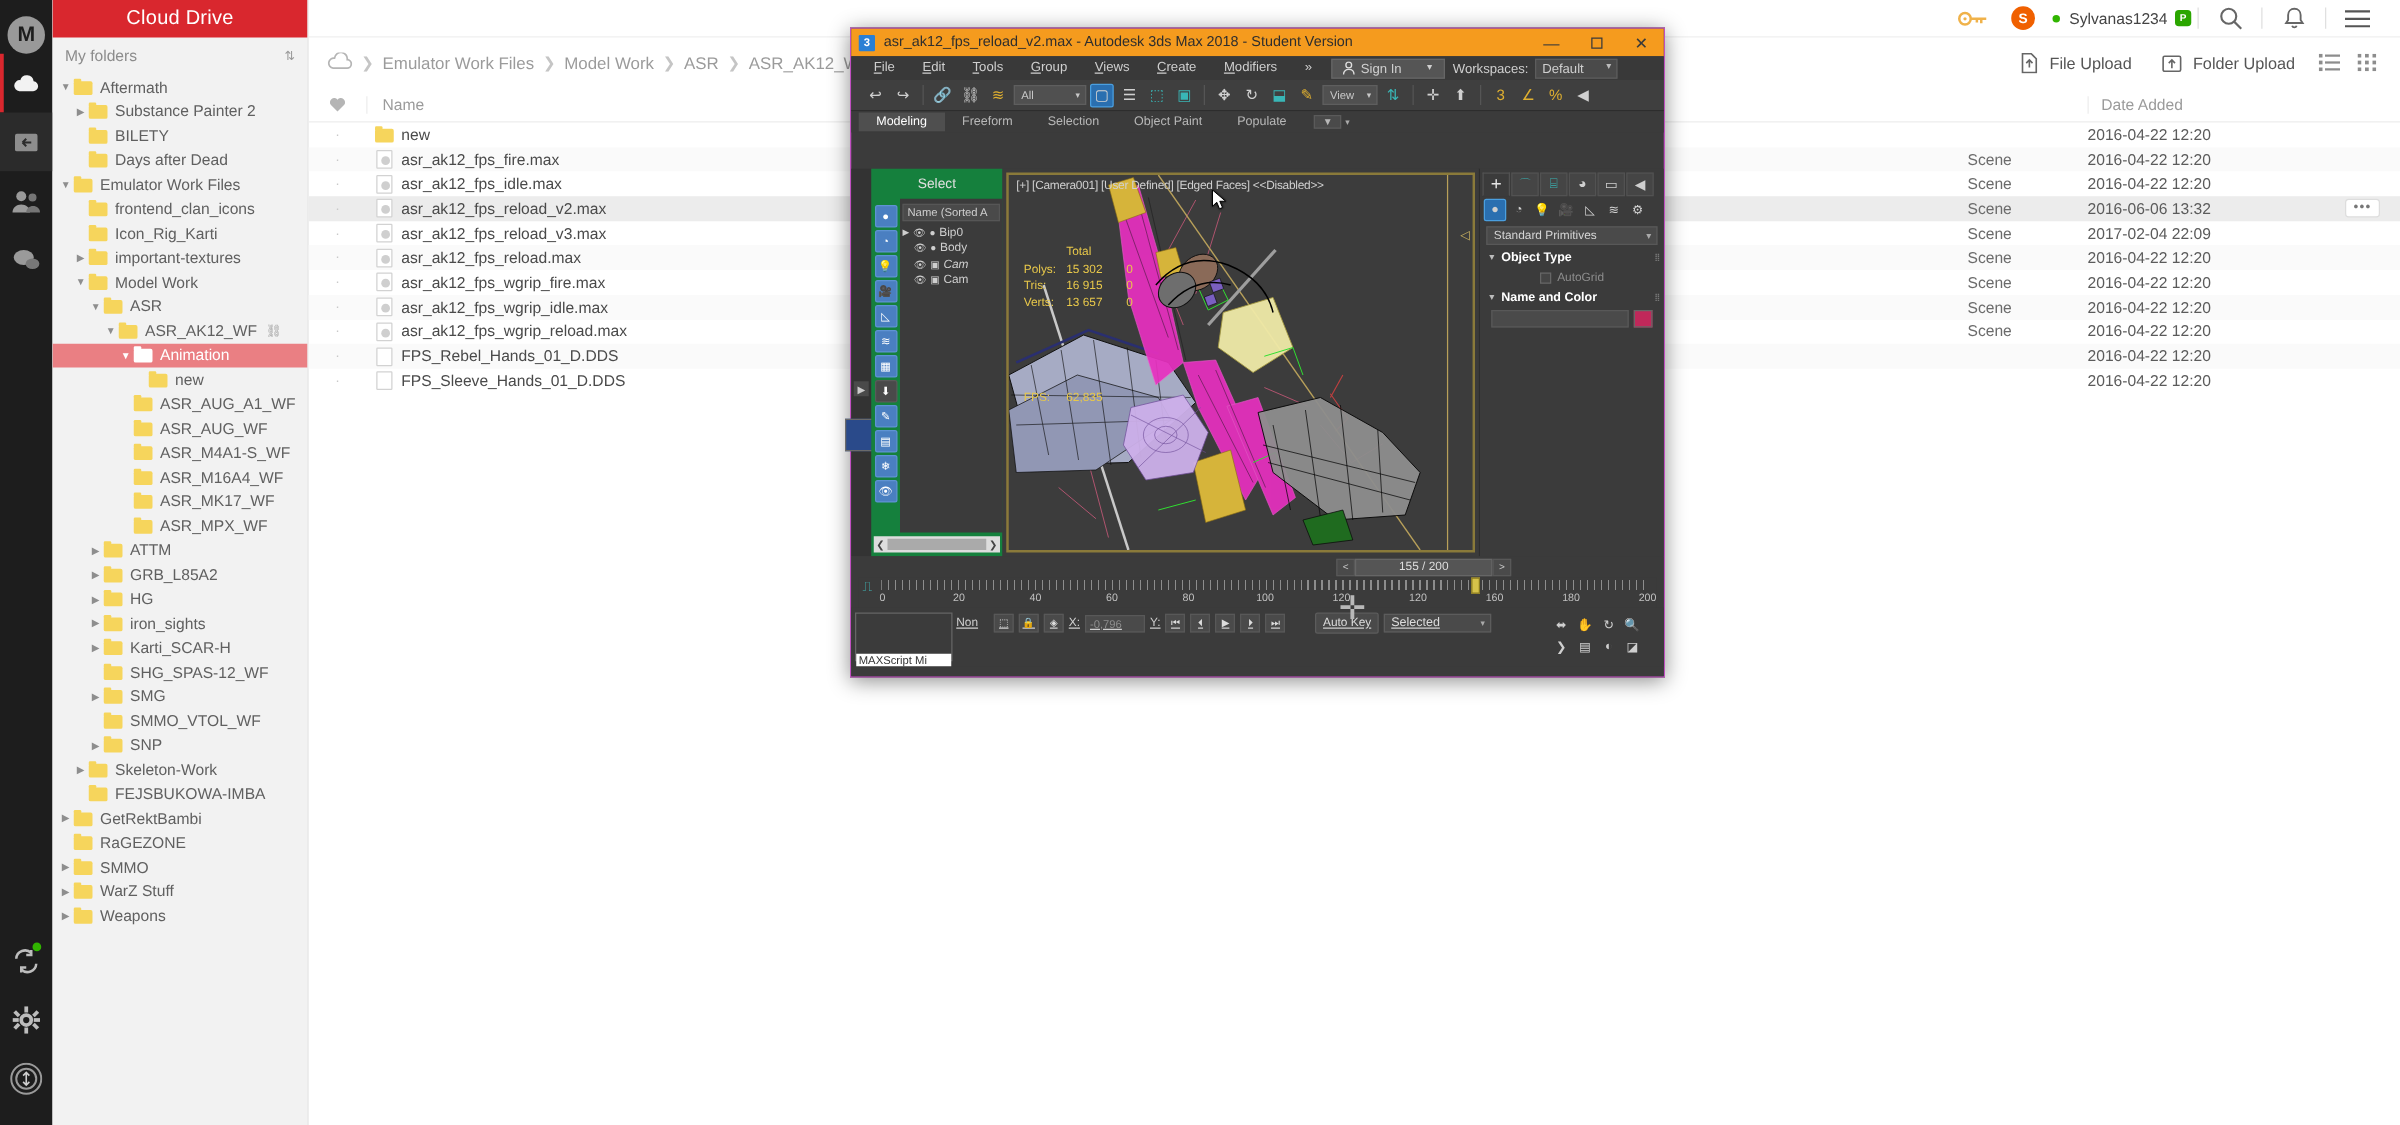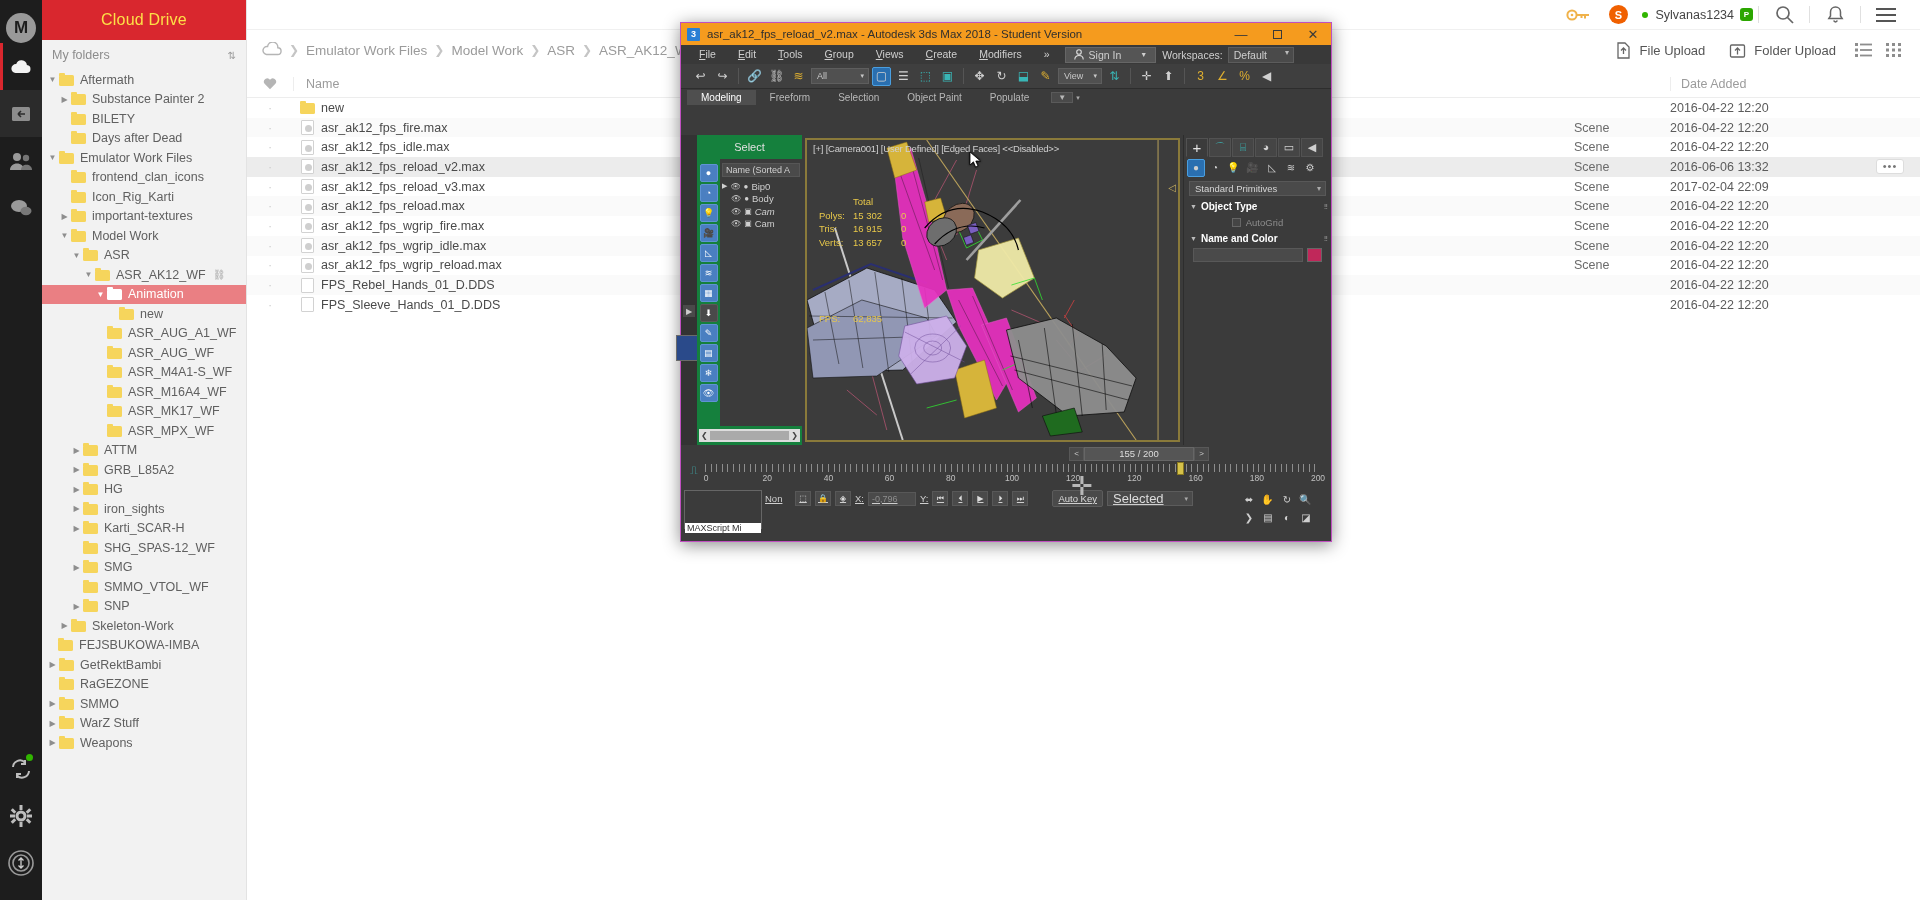--- a/index.html
+++ b/index.html
@@ -31,21 +31,21 @@
   .rail-sp { flex:1; }
   .rail-dot { position:absolute; width:7px;height:7px;border-radius:50%;background:#31b500;
     right:9px; top:9px;}
 
   
   .folders {
     position:absolute; left:42px; top:0; width:205px; height:900px;
     background:#f2f2f2; border-right:1px solid #e3e3e3; overflow:hidden;
   }
   .folders-head {
-    height:40px; background:#d9272e; color:#fde047;
+    height:30px; background:#d9272e; color:#ffffff;
     display:flex; align-items:center; justify-content:center;
     font-size:16px; letter-spacing:.2px;
   }
   .myfolders { display:flex; align-items:center; height:30px; padding:0 10px;
     color:#8c8c8c; font-size:12.5px; justify-content:space-between;}
   .tree { font-size:12.5px; color:#606060; }
   .trow { height:19.5px; display:flex; align-items:center; white-space:nowrap;
     padding-right:4px; cursor:pointer;}
   .trow.sel { background:#ea7f83; color:#fff; }
   .caret { width:13px; display:inline-block; text-align:center; font-size:8px; color:#8e8e8e; flex:0 0 13px;}
@@ -241,21 +241,21 @@
   .coordf{width:48px;height:14px;background:#4a4a4a;border:1px solid #585858;color:#8d8d8d;
     font-size:9px;display:flex;align-items:center;padding-left:3px;}
   .pbtn{width:16px;height:15px;background:#4a4a4a;border:1px solid #585858;display:flex;
     align-items:center;justify-content:center;font-size:8px;color:#ddd;}
   .framefield{width:48px;height:15px;background:#4a4a4a;border:1px solid #585858;color:#ddd;
     font-size:9.5px;display:flex;align-items:center;padding-left:5px;}
   .bigplus{width:26px;height:30px;color:#b8b8b8;font-size:26px;display:flex;align-items:center;
     justify-content:center;line-height:1;}
   .keybtn{background:#4a4a4a;border:1px solid #5c5c5c;font-size:9.5px;color:#ddd;
     padding:2px 5px;border-radius:2px;}
-  .selcombo{width:86px;height:15px;background:#4a4a4a;border:1px solid #5c5c5c;font-size:13px;
+  .selcombo{width:86px;height:15px;background:#4a4a4a;border:1px solid #5c5c5c;font-size:10px;
     color:#ddd;display:flex;align-items:center;padding-left:5px;position:relative;}
   .selcombo::after{content:"▾";position:absolute;right:4px;font-size:7px;color:#aaa;}
   .sb-right{width:92px;display:flex;flex-wrap:wrap;align-content:flex-start;padding:6px 2px;gap:3px;}
   .sbr-i{width:16px;height:15px;display:flex;align-items:center;justify-content:center;
     font-size:10px;color:#cfcfcf;}
 </style>
 </head>
 <body>
 
 <div id="mega">
@@ -465,21 +465,21 @@
         <div class="trow" style="padding-left: 28px;">
           <span class="caret">▶</span>
           <span class="fold"></span>
           <span>SNP</span>
         </div>
         <div class="trow" style="padding-left: 16px;">
           <span class="caret">▶</span>
           <span class="fold"></span>
           <span>Skeleton-Work</span>
         </div>
-        <div class="trow" style="padding-left: 3px;">
+        <div class="trow" style="padding-left: 16px;">
           <span class="caret"></span>
           <span class="fold"></span>
           <span>FEJSBUKOWA-IMBA</span>
         </div>
         <div class="trow" style="padding-left: 4px;">
           <span class="caret">▶</span>
           <span class="fold"></span>
           <span>GetRektBambi</span>
         </div>
         <div class="trow" style="padding-left: 4px;">

